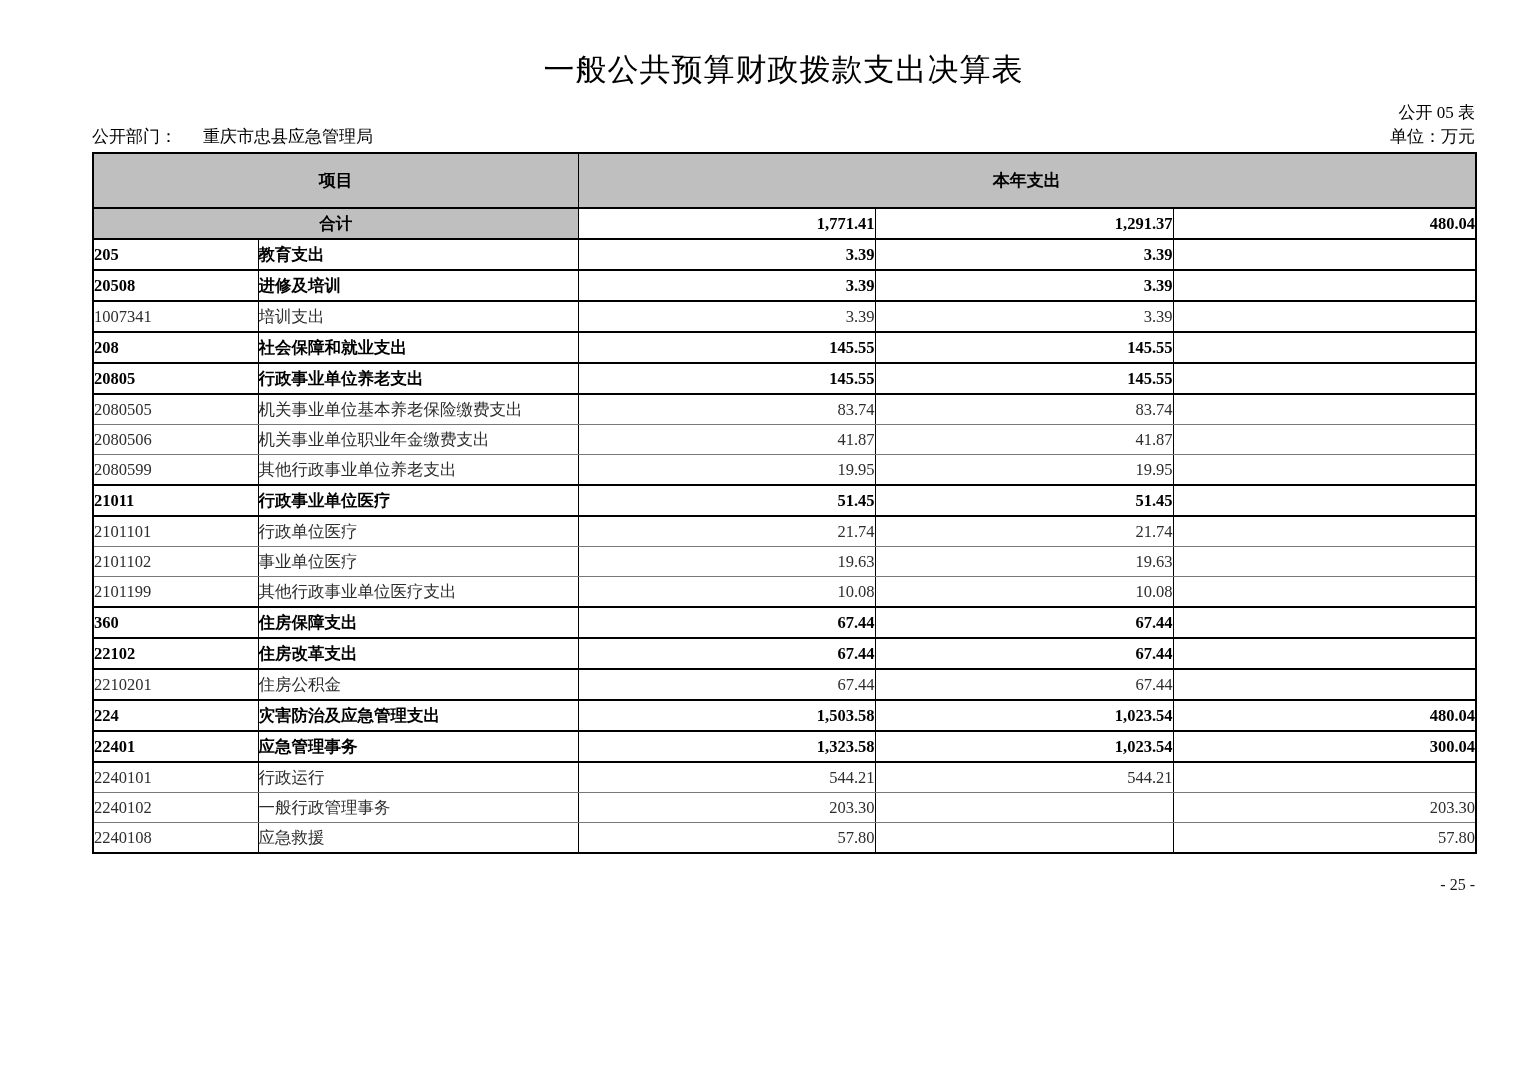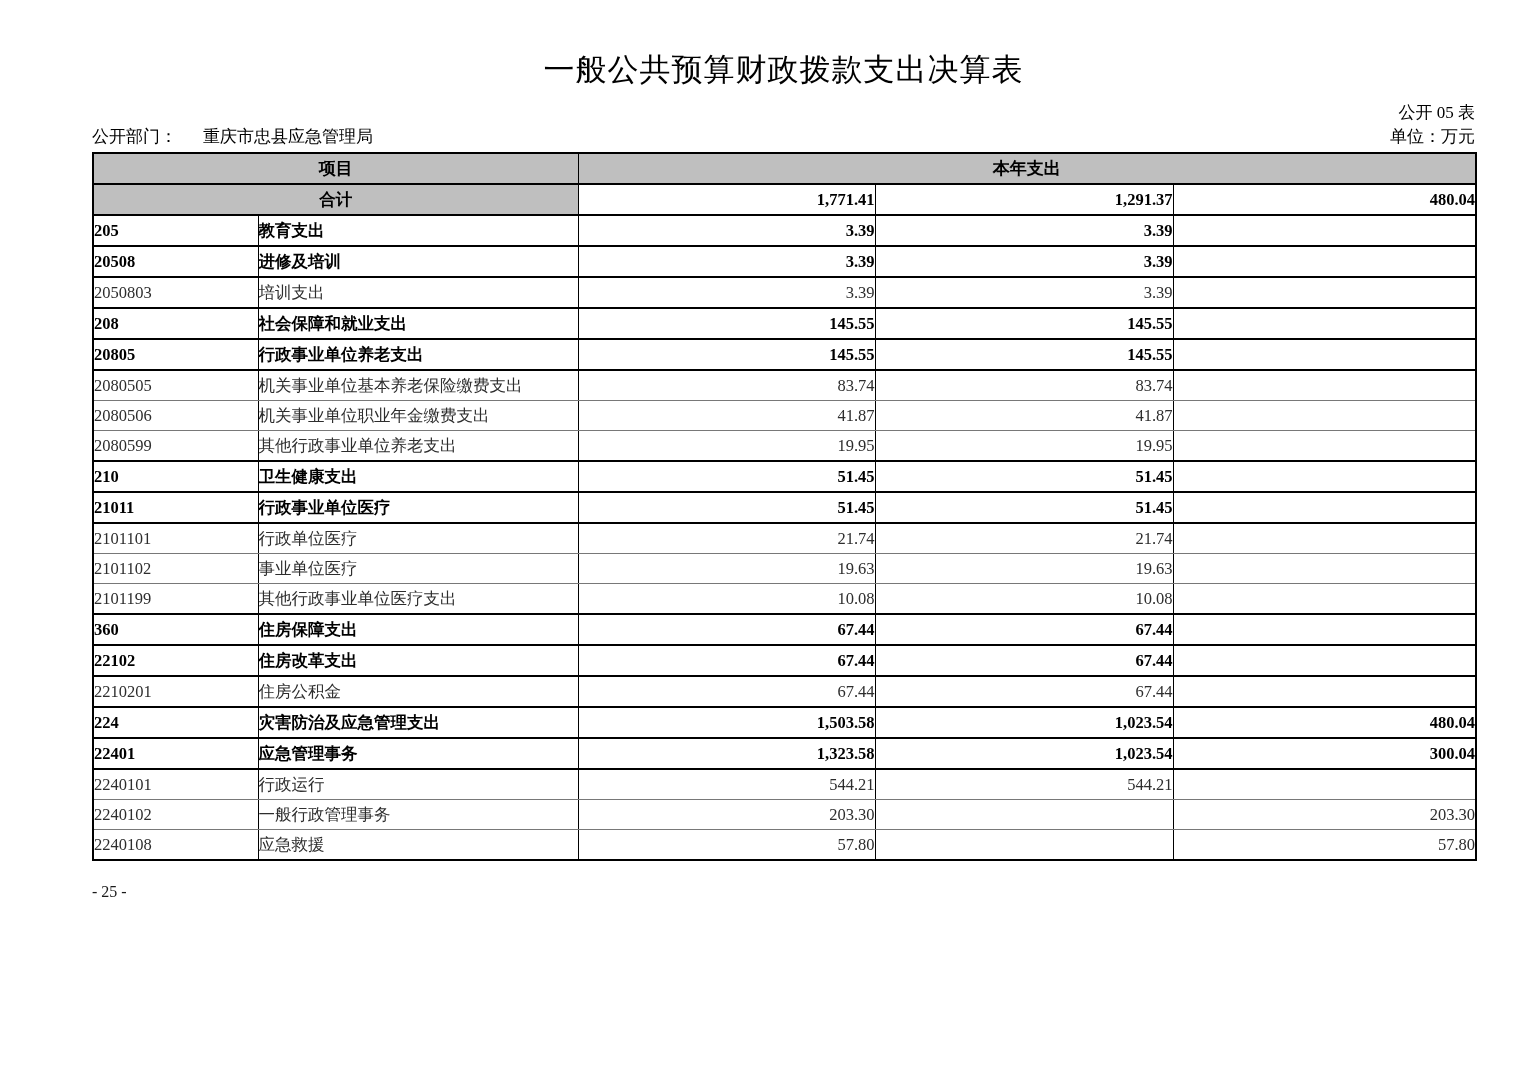--- a/index.html
+++ b/index.html
@@ -39,21 +39,21 @@
     table-layout:fixed;
     width:1383px;
     border:2px solid #000;
   }
   table.budget th{
     background:#bfbfbf;
     border:1px solid #000;
     font-size:17px;
     font-weight:bold;
     text-align:center;
-    padding:0;
+    padding:12px;
   }
   thead tr.group-row th{height:29px;}
   thead tr.col-row th{height:119px;}
   table.budget td{
     border-left:1px solid #000;
     border-right:1px solid #000;
     border-top:1px solid #787878;
     border-bottom:1px solid #787878;
     height:29px;
     font-size:16.5px;
@@ -76,21 +76,21 @@
     font-weight:bold;
     border-top:2px solid #000;
     border-bottom:2px solid #000;
   }
   td.total-label{
     background:#bfbfbf;
     text-align:center;
     font-size:17px;
   }
   .footer{
-    text-align:left;
+    text-align:right;
     font-size:16px;
     margin-top:22px;
     color:#1a1a1a;
   }
 </style>
 </head>
 <body>
 
 <div class="page">
 
@@ -134,21 +134,21 @@
     <td class="num"></td>
   </tr>
         <tr class="bold">
     <td class="code">20508</td>
     <td class="name">进修及培训</td>
     <td class="num">3.39</td>
     <td class="num">3.39</td>
     <td class="num"></td>
   </tr>
         <tr class="normal">
-    <td class="code">2050803</td>
+    <td class="code">1007341</td>
     <td class="name">培训支出</td>
     <td class="num">3.39</td>
     <td class="num">3.39</td>
     <td class="num"></td>
   </tr>
         <tr class="bold">
     <td class="code">208</td>
     <td class="name">社会保障和就业支出</td>
     <td class="num">145.55</td>
     <td class="num">145.55</td>
@@ -173,27 +173,20 @@
     <td class="name">机关事业单位职业年金缴费支出</td>
     <td class="num">41.87</td>
     <td class="num">41.87</td>
     <td class="num"></td>
   </tr>
         <tr class="normal">
     <td class="code">2080599</td>
     <td class="name">其他行政事业单位养老支出</td>
     <td class="num">19.95</td>
     <td class="num">19.95</td>
-    <td class="num"></td>
-  </tr>
-        <tr class="bold">
-    <td class="code">210</td>
-    <td class="name">卫生健康支出</td>
-    <td class="num">51.45</td>
-    <td class="num">51.45</td>
     <td class="num"></td>
   </tr>
         <tr class="bold">
     <td class="code">21011</td>
     <td class="name">行政事业单位医疗</td>
     <td class="num">51.45</td>
     <td class="num">51.45</td>
     <td class="num"></td>
   </tr>
         <tr class="normal">

